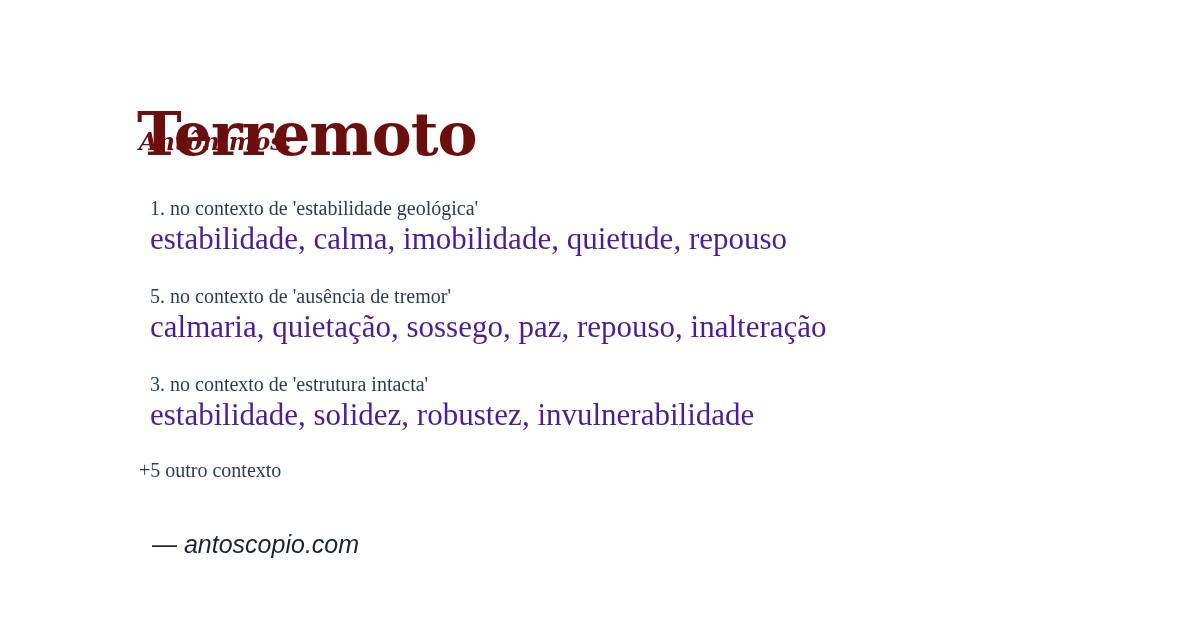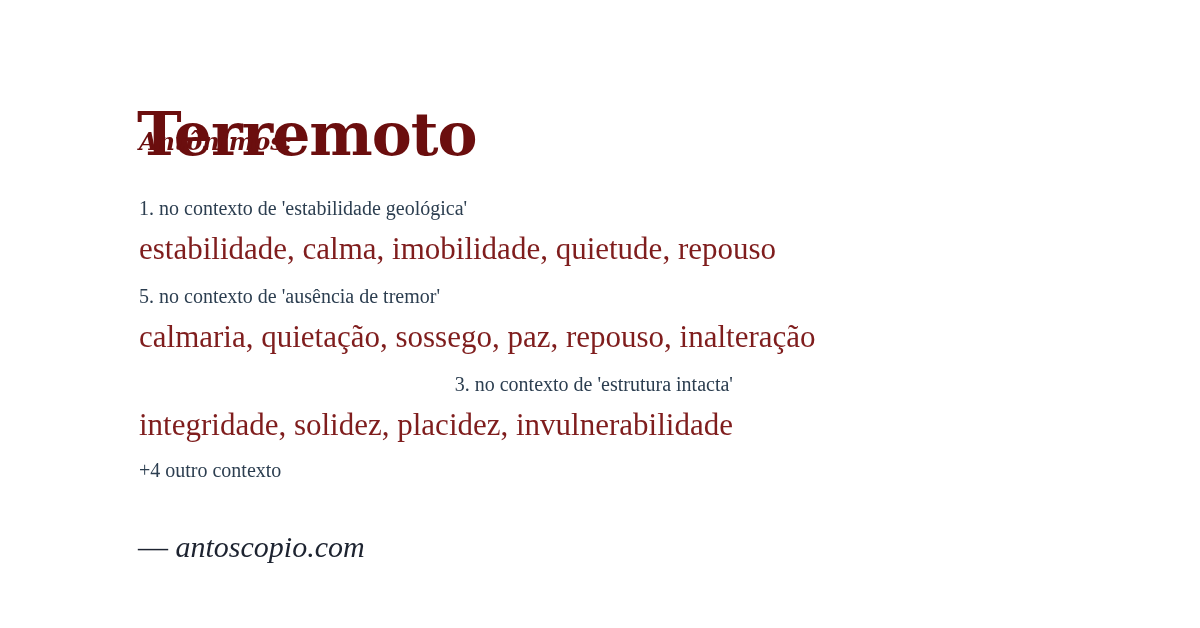--- a/index.html
+++ b/index.html
@@ -34,56 +34,56 @@
     font-family: "DejaVu Serif", serif;
     font-weight: 700;
     font-style: italic;
     font-size: 24px;
     line-height: 1;
     color: #6b0e0e;
     white-space: nowrap;
   }
   .context {
     position: absolute;
-    left: 139px;
+    left: 150px;
   }
   .context-1 { top: 198px; }
   .context-2 { top: 286px; }
-  .context-3 { top: 374px; text-align: right; }
+  .context-3 { top: 374px; }
   .ctx-label {
     font-family: "Liberation Serif", serif;
     font-size: 20px;
     line-height: 1;
     color: #2c3e50;
     white-space: nowrap;
   }
   .ctx-words {
-    margin-top: 15px;
+    margin-top: 5px;
     font-family: "Liberation Serif", serif;
     font-size: 31px;
     line-height: 1;
-    color: #7f1d1d;
+    color: #4c1d95;
     white-space: nowrap;
   }
   .more-contexts {
     position: absolute;
     left: 139px;
     top: 460px;
     font-family: "Liberation Serif", serif;
     font-size: 20px;
     line-height: 1;
     color: #2c3e50;
     white-space: nowrap;
   }
   .attribution {
     position: absolute;
-    left: 138px;
+    left: 152px;
     top: 532px;
-    font-family: Liberation Serif, serif;
-    font-size: 30px;
+    font-family: Liberation Sans, sans-serif;
+    font-size: 25px;
     line-height: 1;
     color: #1d2330;
     white-space: nowrap;
   }
   .attribution .source {
     font-style: italic;
   }
 </style>
 </head>
 <body>
@@ -99,22 +99,22 @@
     <div class="ctx-words">estabilidade, calma, imobilidade, quietude, repouso</div>
   </div>
 
   <div class="context context-2">
     <div class="ctx-label">5. no contexto de 'ausência de tremor'</div>
     <div class="ctx-words">calmaria, quietação, sossego, paz, repouso, inalteração</div>
   </div>
 
   <div class="context context-3">
     <div class="ctx-label">3. no contexto de 'estrutura intacta'</div>
-    <div class="ctx-words">integridade, solidez, placidez, invulnerabilidade</div>
+    <div class="ctx-words">estabilidade, solidez, robustez, invulnerabilidade</div>
   </div>
 
-  <div class="more-contexts">+4 outro contexto</div>
+  <div class="more-contexts">+5 outro contexto</div>
 
   <div class="attribution">
     <span class="dash">— </span><span class="source">antoscopio.com</span>
   </div>
 
 </div>
 
 </body></html>

